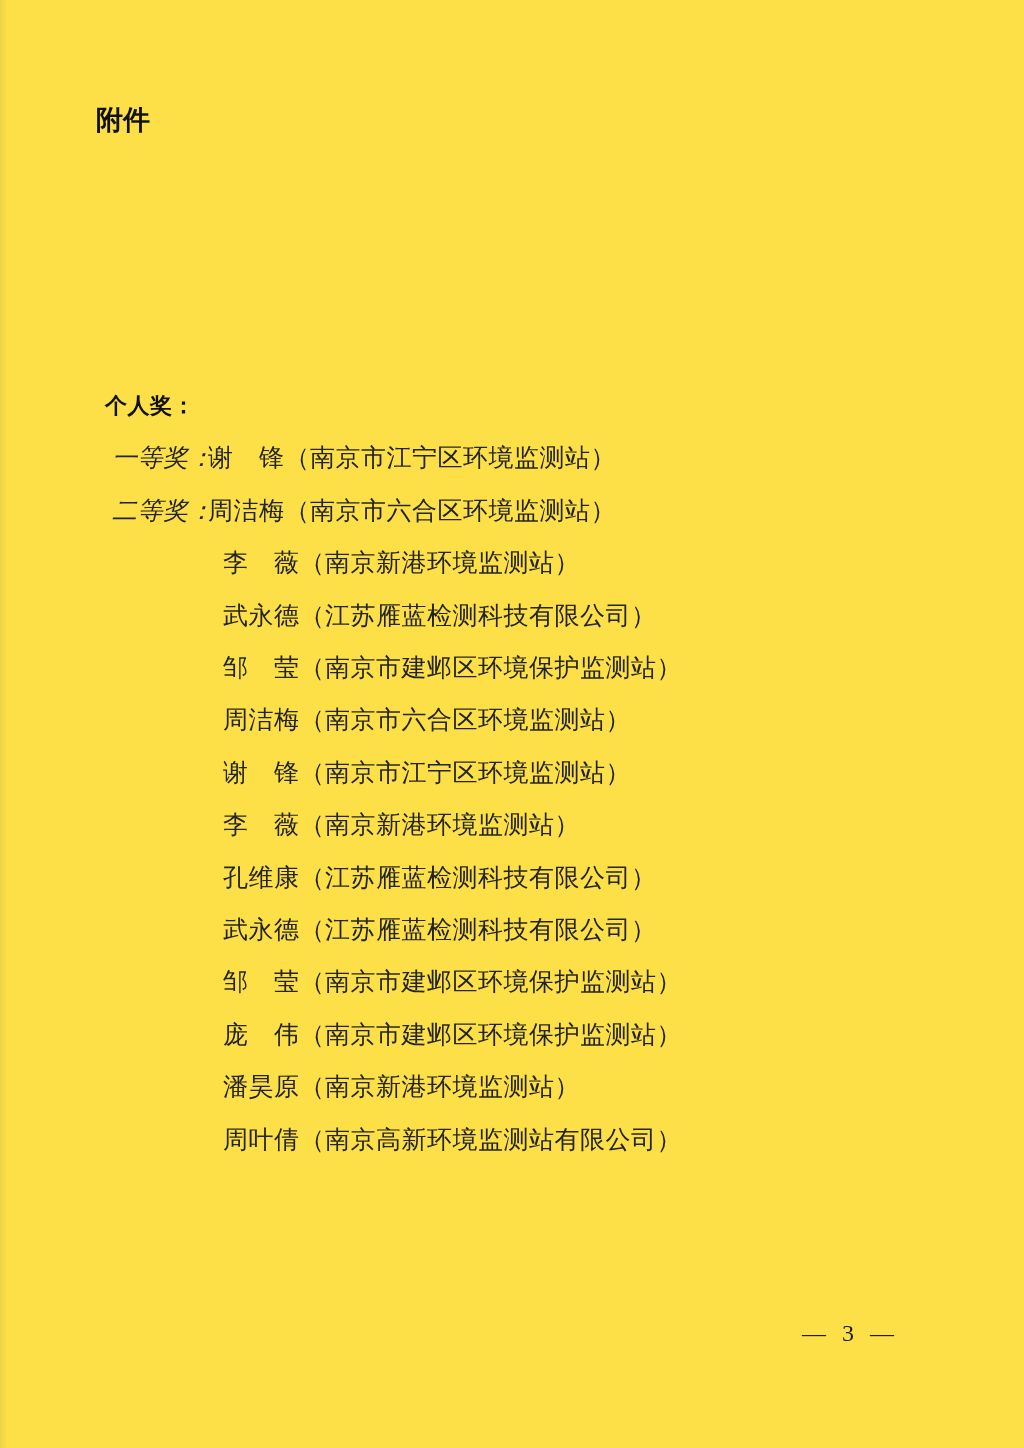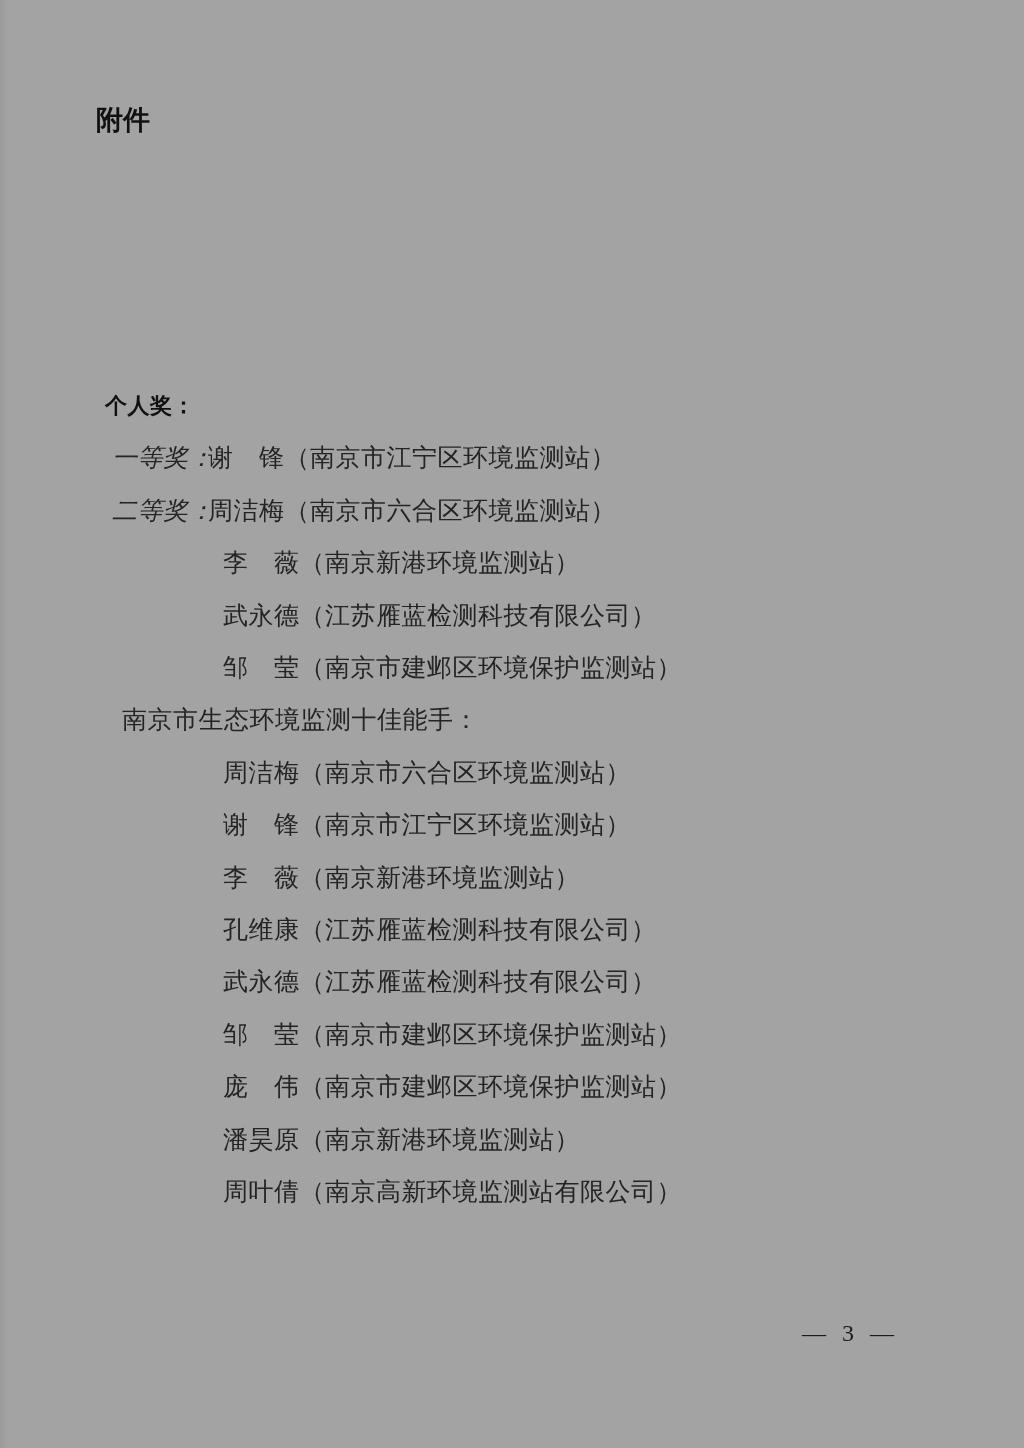--- a/index.html
+++ b/index.html
@@ -5,21 +5,21 @@
   html, body {
     margin: 0;
     padding: 0;
     background: #ffffff;
   }
   .page {
     position: relative;
     width: 1024px;
     height: 1448px;
     margin: 0 auto;
-    background: #a3a3a3;
+    background: #fde047;
     overflow: hidden;
     color: #1c1c1c;
     font-family: "Liberation Serif", "DejaVu Serif", serif;
   }
   
   .page::before {
     content: "";
     position: absolute;
     left: 0; top: 0; bottom: 0;
     width: 8px;
@@ -105,21 +105,20 @@
 
     <div class="row"><span class="prize">二等奖：</span><span>周洁梅</span><span>（南京市六合区环境监测站）</span></div>
 
     <div class="row continuation"><span>李　薇</span><span>（南京新港环境监测站）</span></div>
 
 
     <div class="row continuation"><span>武永德</span><span>（江苏雁蓝检测科技有限公司）</span></div>
 
     <div class="row continuation"><span>邹　莹</span><span>（南京市建邺区环境保护监测站）</span></div>
 
-    <div class="row topten-heading">南京市生态环境监测十佳能手：</div>
 
     <div class="row topten"><span>周洁梅</span><span>（南京市六合区环境监测站）</span></div>
 
     <div class="row topten"><span>谢　锋</span><span>（南京市江宁区环境监测站）</span></div>
 
     <div class="row topten"><span>李　薇</span><span>（南京新港环境监测站）</span></div>
 
     <div class="row topten"><span>孔维康</span><span>（江苏雁蓝检测科技有限公司）</span></div>
 
     <div class="row topten"><span>武永德</span><span>（江苏雁蓝检测科技有限公司）</span></div>

